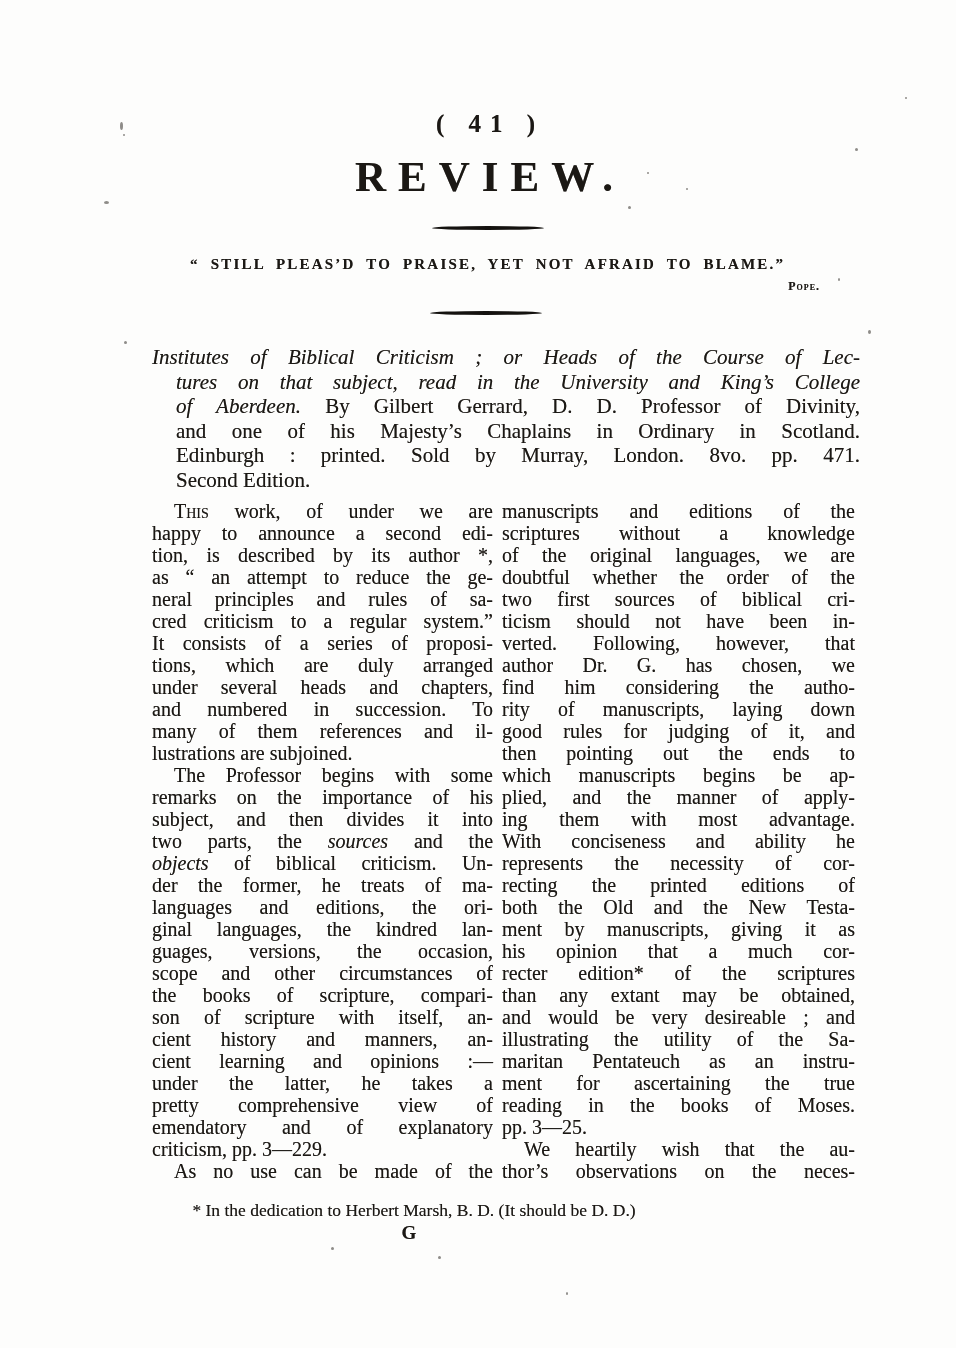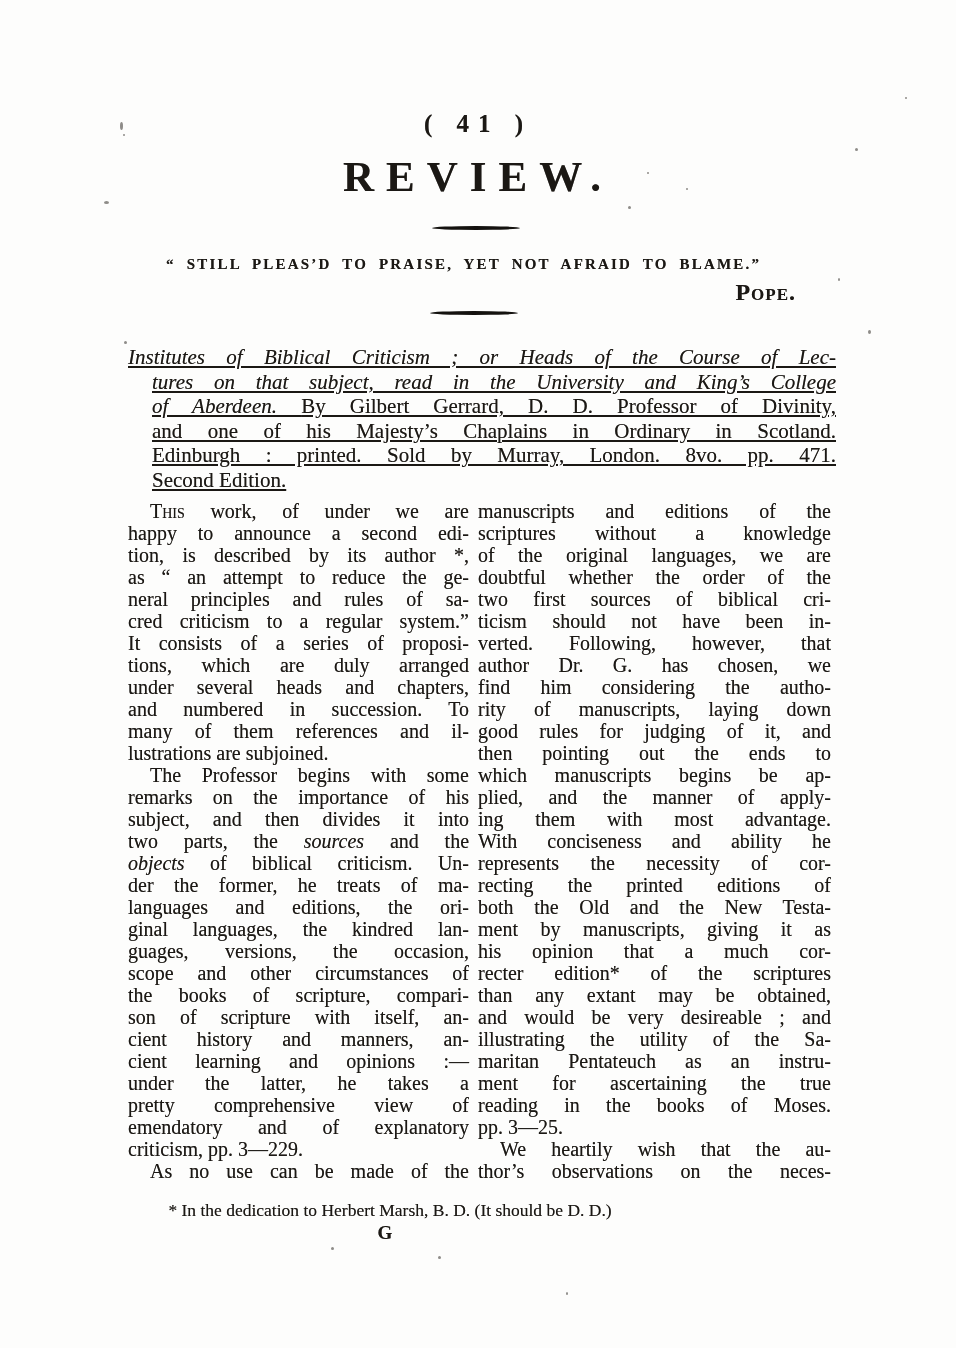--- a/index.html
+++ b/index.html
@@ -5,46 +5,46 @@
   html,body{margin:0;padding:0;background:#e8e8e6;}
   .page{
     position:relative;
     width:956px;height:1348px;
     background:#fdfdfc;
     font-family:"Liberation Serif", serif;
     color:#1b1814;
     overflow:hidden;
     text-shadow:0 0 .5px rgba(25,22,18,.55);
   }
-  .abs{position:absolute;}
+  .abs{position:absolute;padding-left:24px;}
   .pageno{
     top:110px;left:0;right:0;text-align:center;
     font-size:25px;font-weight:bold;letter-spacing:9px;
   }
   .title{
     top:152px;left:0;right:0;text-align:center;
     font-size:43px;font-weight:bold;letter-spacing:12px;
   }
   .rule{
     height:4px;background:#14120f;border-radius:50%;
   }
   .rule1{top:226px;left:432px;width:88px;}
   .rule2{top:311px;left:430px;width:88px;}
   .epigraph{
     top:256px;left:166px;width:545px;
     font-size:15px;font-weight:bold;letter-spacing:2.2px;word-spacing:5px;
     white-space:nowrap;
   }
   .attribution{
     top:279px;left:700px;width:96px;text-align:right;
-    font-size:24px;font-weight:bold;font-variant:small-caps;letter-spacing:1px;
+    font-size:12px;font-weight:bold;font-variant:small-caps;letter-spacing:1px;
   }
   .citation{
     top:345px;left:128px;width:708px;
-    font-size:21px;line-height:24.6px;text-decoration:underline;
+    font-size:21px;line-height:24.6px;
   }
   .citation .hang{padding-left:24px;}
   .col{
     top:500px;font-size:20px;line-height:22px;
   }
   .col-left{left:128px;width:341px;}
   .col-right{left:478px;width:353px;}
   .ln{text-align:justify;text-align-last:justify;}
   .ln.pend{text-align-last:left;}
   .ln.pstart{padding-left:22px;}

